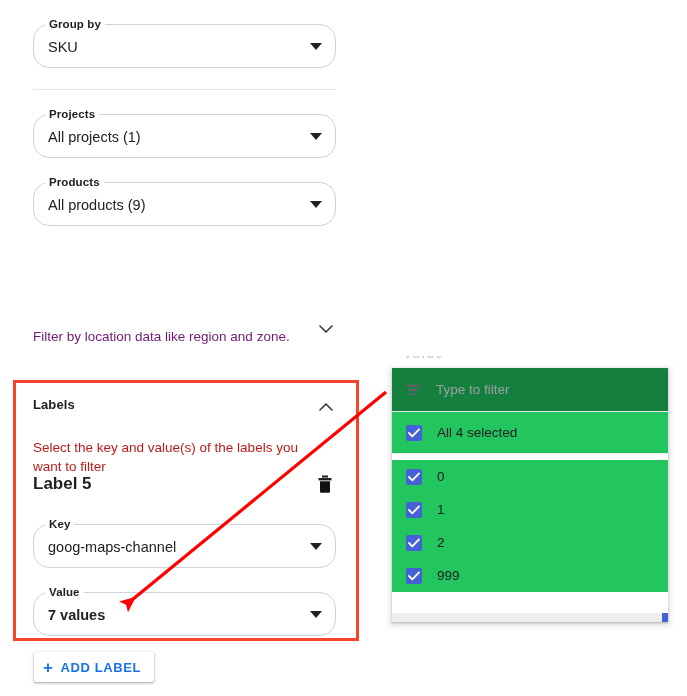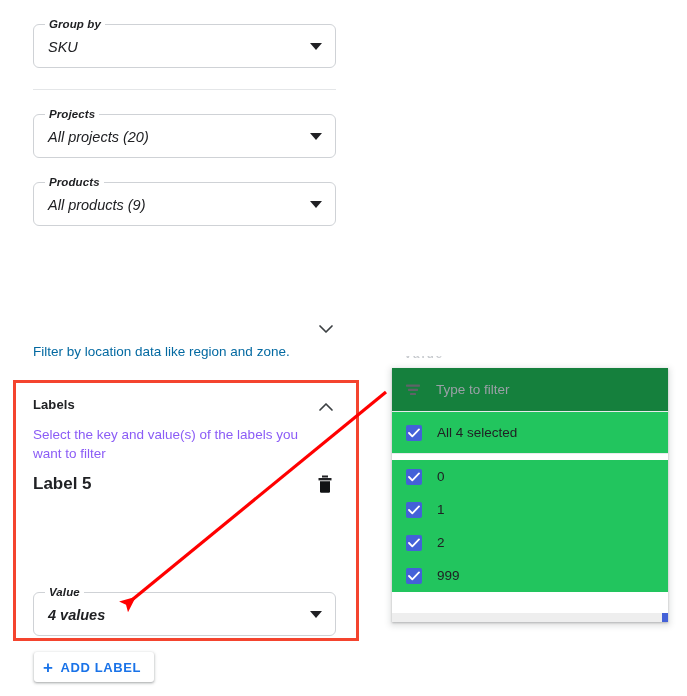--- a/index.html
+++ b/index.html
@@ -25,24 +25,23 @@
     width: 380px;
     height: 696px;
   }
 
   .mdc-field {
     position: absolute;
     left: 33px;
     width: 303px;
     height: 44px;
     border: 1px solid #cfd2d6;
-    border-radius: 6px;
+    border-radius: 16px;
     box-sizing: border-box;
     background: #fff;
-    font-style: italic;
   }
   .mdc-field .notch-label {
     position: absolute;
     top: -8px;
     left: 11px;
     background: #fff;
     padding: 0 4px;
     font-size: 11.5px;
     font-weight: bold;
     line-height: 14px;
@@ -93,45 +92,45 @@
   }
   .section-title {
     font-size: 13px;
     font-weight: bold;
     color: #202124;
     line-height: 18px;
     letter-spacing: 0.1px;
   }
   .section-desc {
     font-size: 13.5px;
-    color: #0369a1;
+    color: #701a75;
     line-height: 19px;
-    margin-top: 24px;
+    margin-top: 9px;
   }
   .chevron {
     position: absolute;
     right: 0;
     top: 1px;
     width: 20px;
     height: 20px;
   }
   .chevron svg { display: block; }
 
   
   #labels-section {
     position: absolute;
     left: 33px;
     top: 396px;
     width: 303px;
   }
   #labels-desc {
     font-size: 13.5px;
-    color: #8b5cf6;
+    color: #b91c1c;
     line-height: 19px;
-    margin-top: 11px;
+    margin-top: 24px;
     width: 295px;
   }
   #label-1-row {
     position: absolute;
     left: 0;
     top: 76px;
     width: 303px;
     height: 26px;
   }
   #label-1-title {
@@ -297,21 +296,21 @@
   <div class="mdc-field" id="field-groupby">
     <span class="notch-label">Group by</span>
     <span class="field-value">SKU</span>
     <span class="caret"></span>
   </div>
 
   <div id="divider-1"></div>
 
   <div class="mdc-field" id="field-projects">
     <span class="notch-label">Projects</span>
-    <span class="field-value">All projects (20)</span>
+    <span class="field-value">All projects (1)</span>
     <span class="caret"></span>
   </div>
 
   <div class="mdc-field" id="field-products">
     <span class="notch-label">Products</span>
     <span class="field-value">All products (9)</span>
     <span class="caret"></span>
   </div>
 
 
@@ -338,24 +337,29 @@
       <div id="delete-label-btn">
         <svg width="22" height="22" viewBox="0 0 22 22">
           <rect x="8" y="2.5" width="6" height="2" fill="#202124"></rect>
           <rect x="4.5" y="5" width="13" height="2.4" fill="#202124"></rect>
           <path d="M6 8.2 H16 V18.5 A1.2 1.2 0 0 1 14.8 19.7 H7.2 A1.2 1.2 0 0 1 6 18.5 Z" fill="#111214"></path>
         </svg>
       </div>
     </div>
   </div>
 
+  <div class="mdc-field" id="field-key">
+    <span class="notch-label">Key</span>
+    <span class="field-value">goog-maps-channel</span>
+    <span class="caret"></span>
+  </div>
 
   <div class="mdc-field" id="field-value">
     <span class="notch-label">Value</span>
-    <span class="field-value">4 values</span>
+    <span class="field-value">7 values</span>
     <span class="caret"></span>
   </div>
 
   <button id="add-label-btn">
     <span class="plus">+</span>
     <span>ADD LABEL</span>
   </button>
 </div>
 
 <div id="dropdown-ghost-row">

